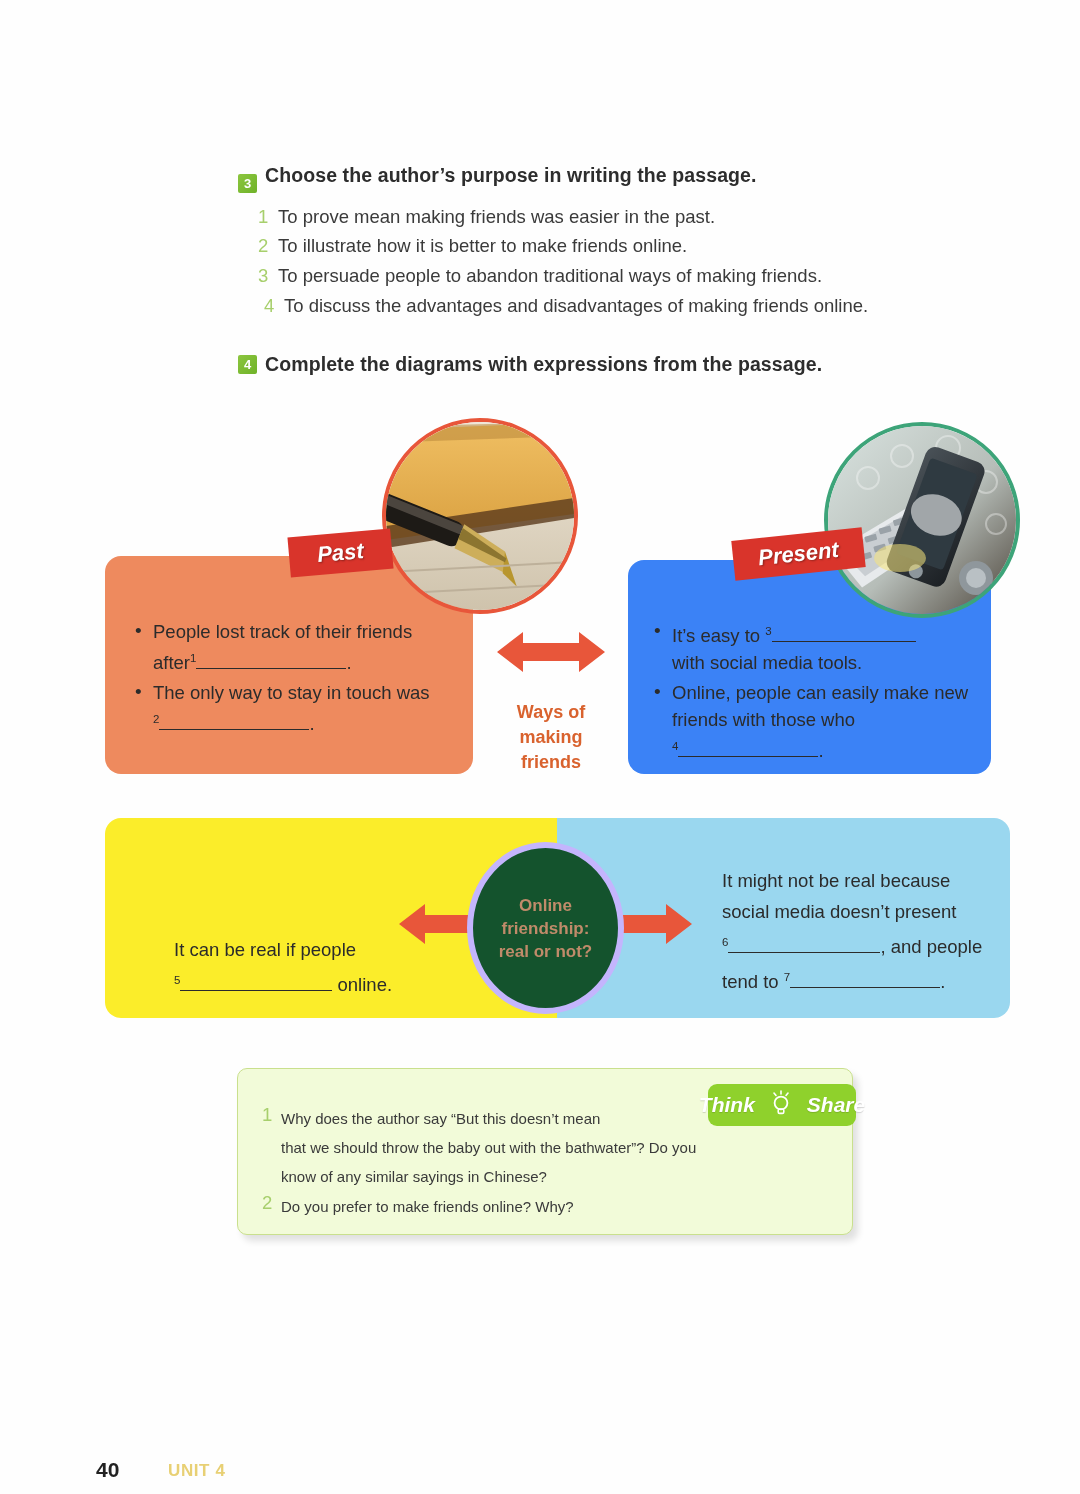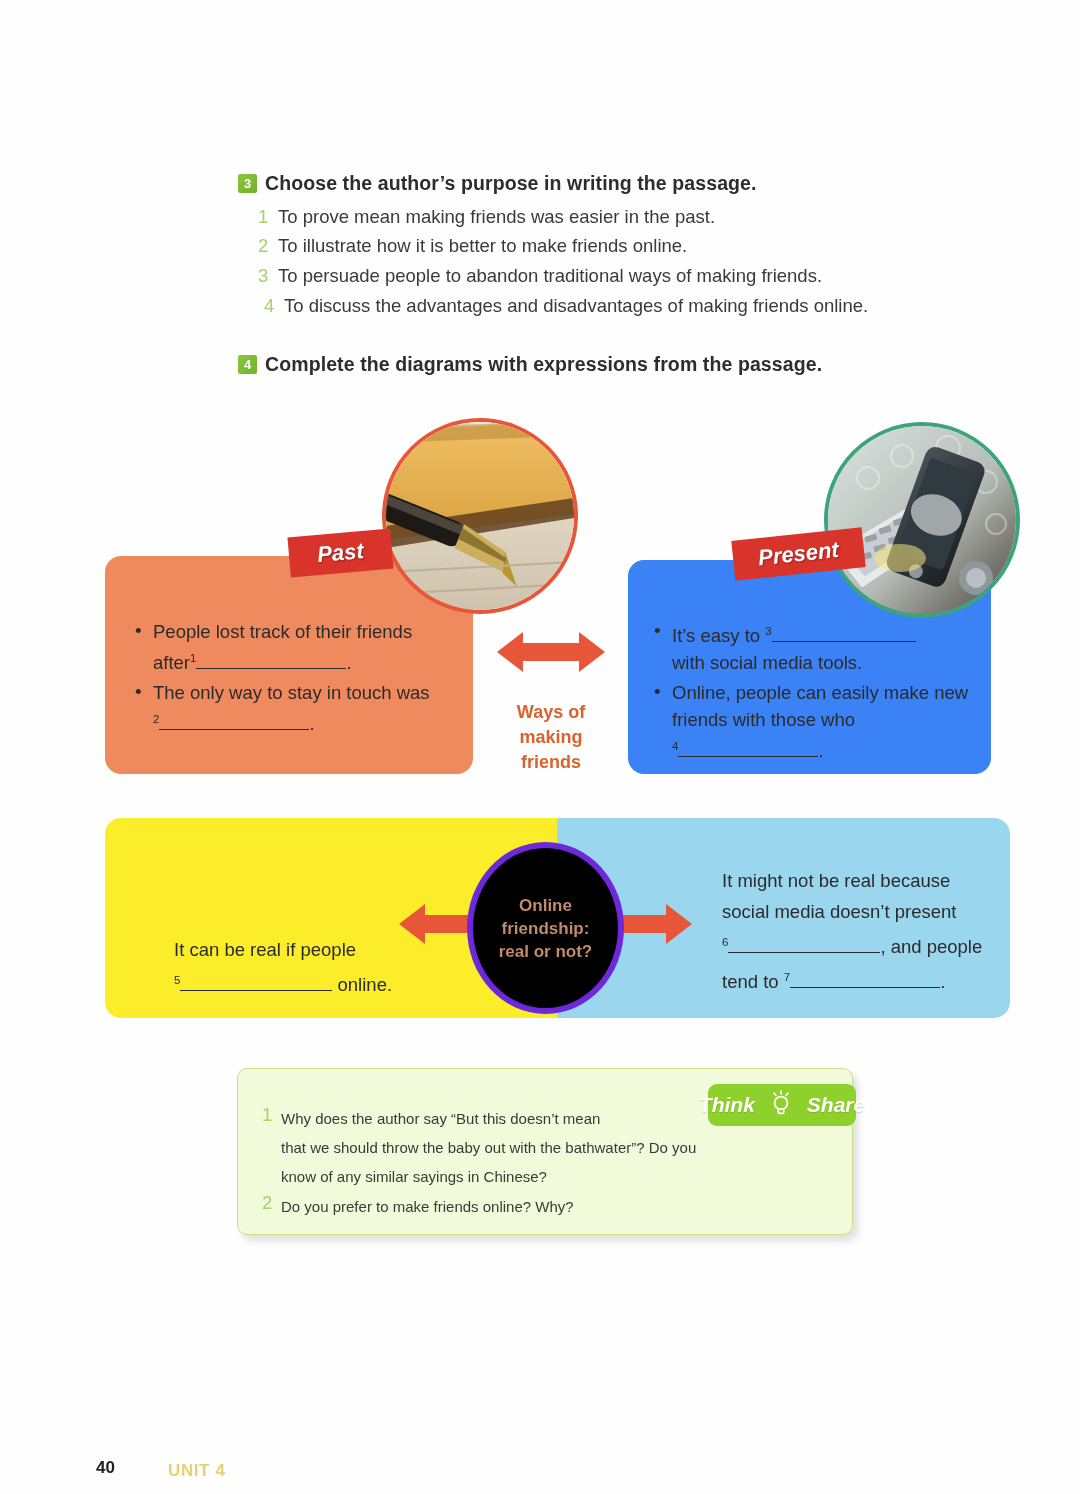--- a/index.html
+++ b/index.html
@@ -160,22 +160,22 @@
     position: absolute;
     font-size: 18.5px;
     color: #2b2b2b;
     line-height: 31px;
   }
   .hub-circle {
     position: absolute;
     left: 467px; top: 842px;
     width: 157px; height: 172px;
     border-radius: 50%;
-    background: #000000;
-    border: 6px solid #6d28d9;
+    background: #14532d;
+    border: 6px solid #c4b5fd;
     display: flex;
     align-items: center;
     justify-content: center;
   }
   .hub-text {
     text-align: center;
     font-size: 17px;
     font-weight: bold;
     color: #c08b6a;
     line-height: 23px;
@@ -220,40 +220,40 @@
   .ts-num {
     position: absolute;
     color: #a7cf6c;
     font-size: 18.5px;
   }
 
   
   .pg-num {
     position: absolute;
     left: 96px; top: 1458px;
-    font-size: 17px;
+    font-size: 21px;
     font-weight: bold;
     color: #222222;
   }
   .pg-unit {
     position: absolute;
     left: 168px; top: 1461px;
     font-size: 17px;
     font-weight: bold;
     color: #e8d074;
     letter-spacing: .6px;
   }
 </style>
 </head>
 <body>
 
 <div id="page">
 
   <div class="ex-badge" style="left:238px; top:174px;">3</div>
-  <div class="ex-title" style="left:265px; top:172px;">Choose the author’s purpose in writing the passage.</div>
+  <div class="ex-title" style="left:265px; top:164px;">Choose the author’s purpose in writing the passage.</div>
 
   <div class="opt-row" style="left:258px; top:206px;">
     <span class="opt-num">1</span><span>To prove mean making friends was easier in the past.</span>
   </div>
   <div class="opt-row" style="left:258px; top:235px;">
     <span class="opt-num">2</span><span>To illustrate how it is better to make friends online.</span>
   </div>
   <div class="opt-row" style="left:258px; top:265px;">
     <span class="opt-num">3</span><span>To persuade people to abandon traditional ways of making friends.</span>
   </div>

